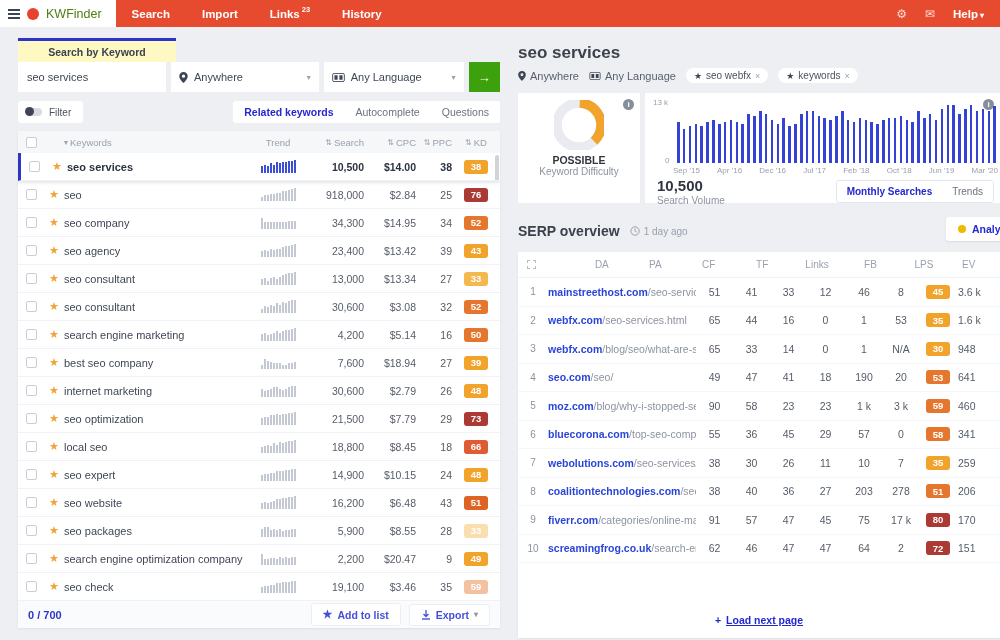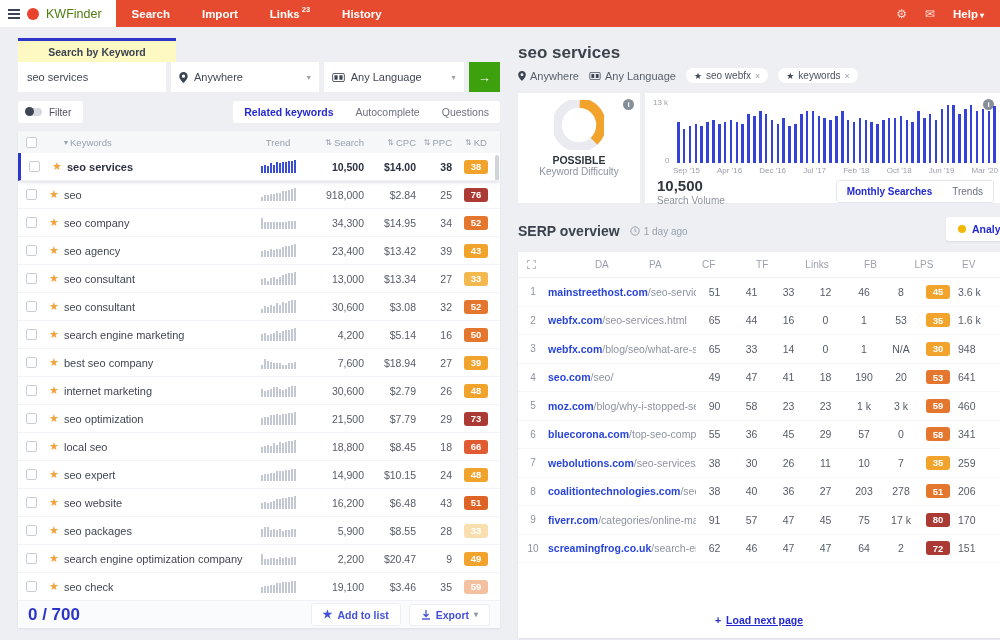--- a/index.html
+++ b/index.html
@@ -62,21 +62,21 @@
   .kw-row.selected { border-left:3px solid #2d35c8; box-shadow:0 1px 4px rgba(40,50,70,.18); position:relative; z-index:2; }
   .kw-row.selected .c-kw,.kw-row.selected .c-search,.kw-row.selected .c-cpc,.kw-row.selected .c-ppc { font-weight:bold; color:#2b3240; }
   .star { color:#f2a33c; font-size:11px; cursor:pointer; }
   .spark { display:flex; align-items:flex-end; gap:1px; height:14px; align-self:flex-end; margin-bottom:2px; }
   .spark i { display:block; width:2px; background:#c3c8d2; }
   .kw-row.selected .spark i { background:#3b4fd6; }
   .kd-badge { min-width:24px; padding:0 3px; height:14px; border-radius:3px; color:#fff; font-size:9.5px; font-weight:bold; display:inline-flex; align-items:center; justify-content:center; }
   .kd-badge.faded { opacity:.45; }
   .kw-scroll { position:absolute; right:1px; top:24px; width:4px; height:26px; background:#cfd4db; border-radius:2px; }
   .kw-footer { display:flex; align-items:center; height:27px; background:#fafbfd; padding:0 10px; }
-  .count { font-size:17px; font-weight:bold; color:#2d35c8; }
+  .count { font-size:11px; font-weight:bold; color:#2d35c8; }
   .foot-btn { display:flex; align-items:center; gap:5px; background:#fff; border:1px solid #eceef2; border-radius:3px; color:#4450d6; font-size:10.5px; font-weight:bold; padding:4px 11px; cursor:pointer; }
   .foot-btn .caret { font-size:8px; color:#8e96a3; }
   .add-btn { margin-left:auto; margin-right:8px; }
 
   
   .right-panel { position:absolute; left:518px; top:0; width:482px; height:613px; }
   .ov-title { margin-top:16px; font-size:17px; font-weight:bold; color:#3c424c; }
   .ov-meta { margin-top:5px; display:flex; align-items:center; gap:10px; font-size:11px; color:#5a616c; }
   .meta-item { display:flex; align-items:center; gap:4px; }
   .chip { background:#fff; border-radius:10px; font-size:10px; color:#4a5160; display:flex; align-items:center; gap:4px; padding:2px 8px; cursor:pointer; }

